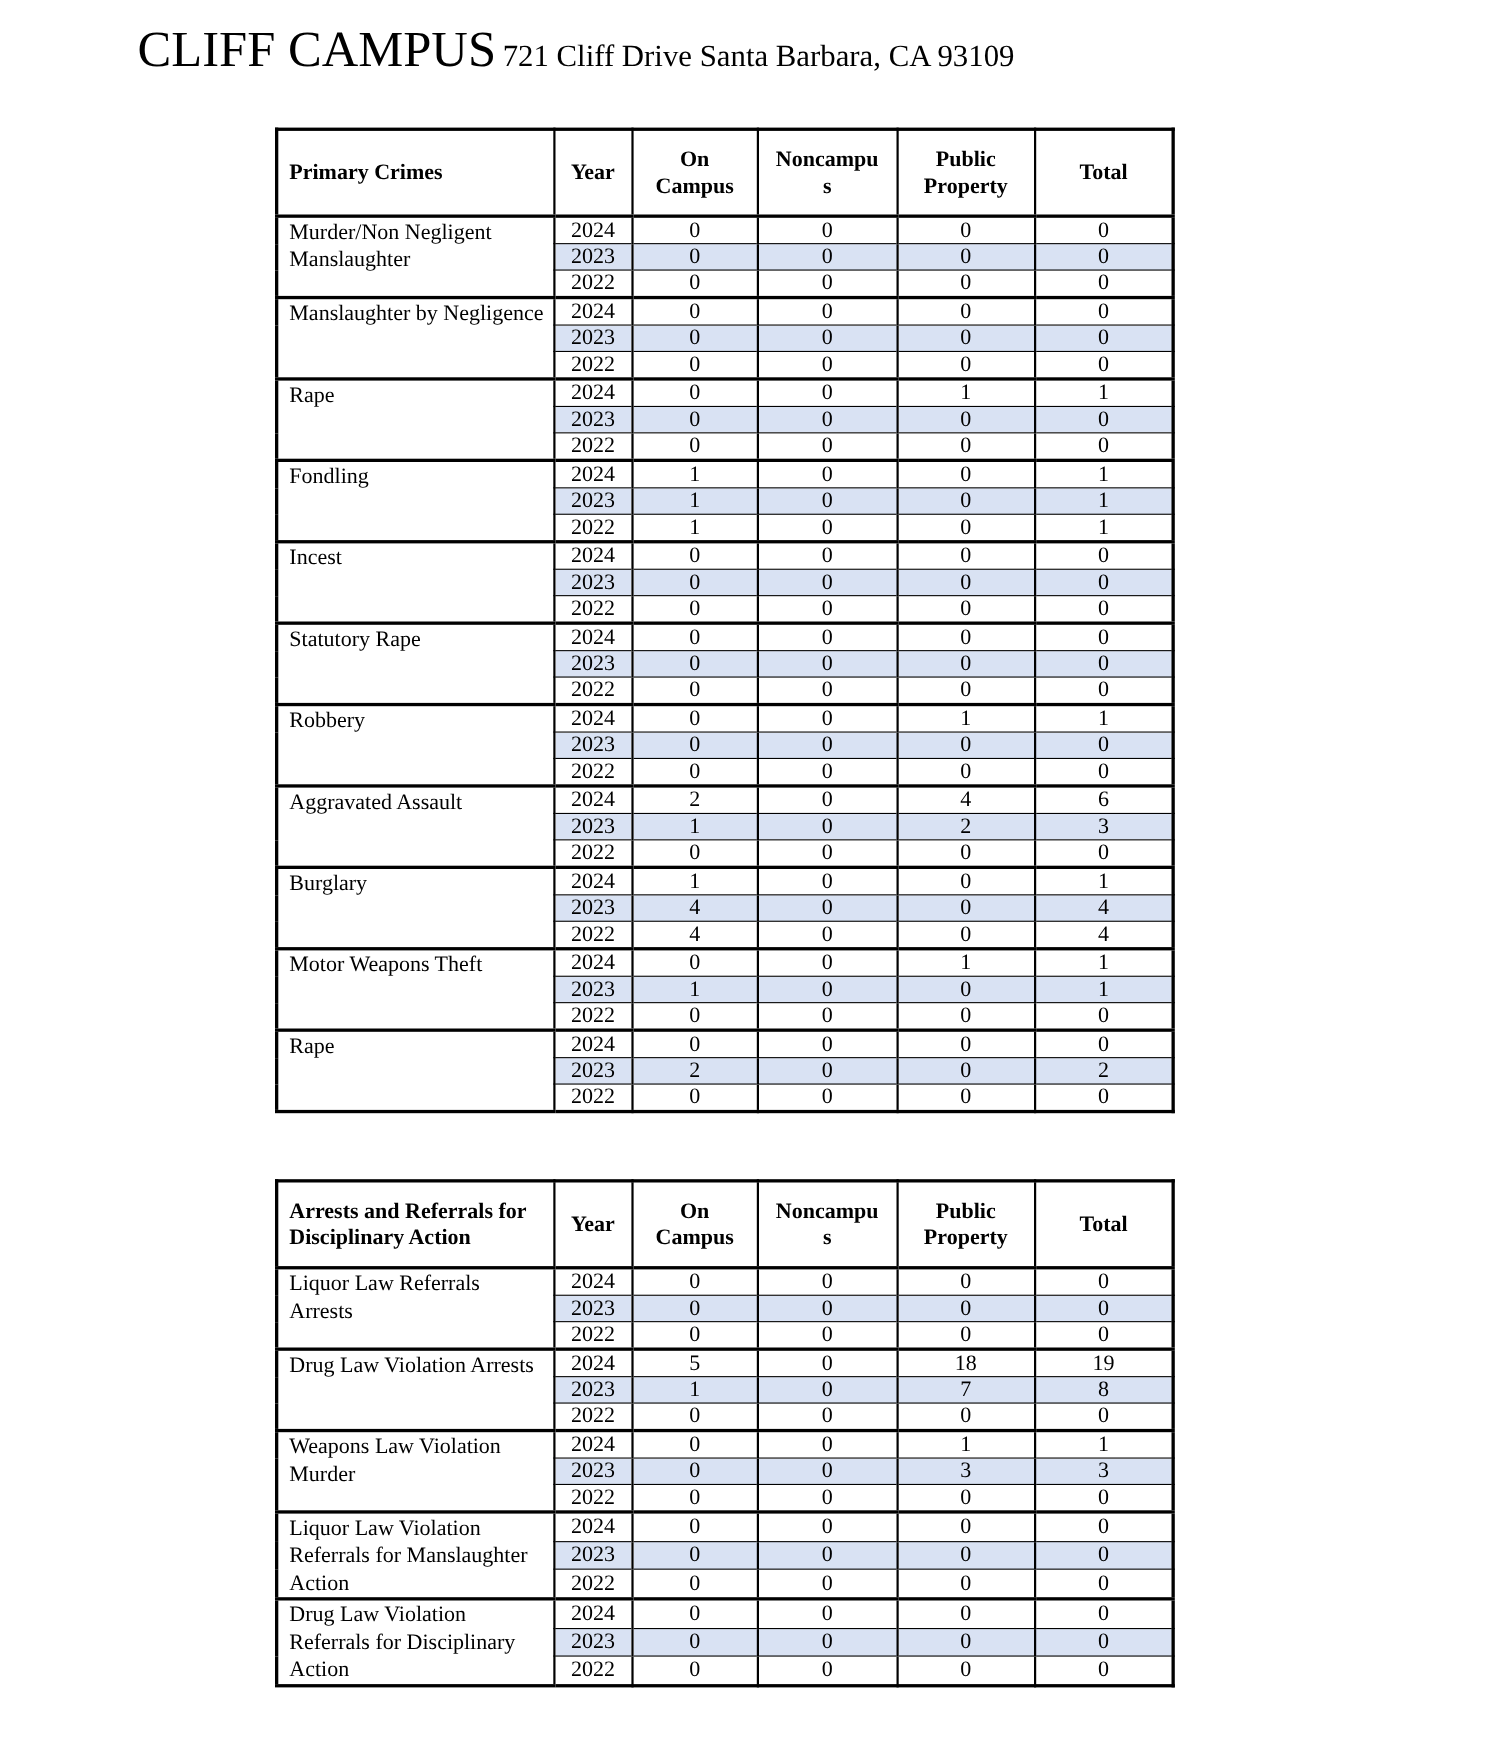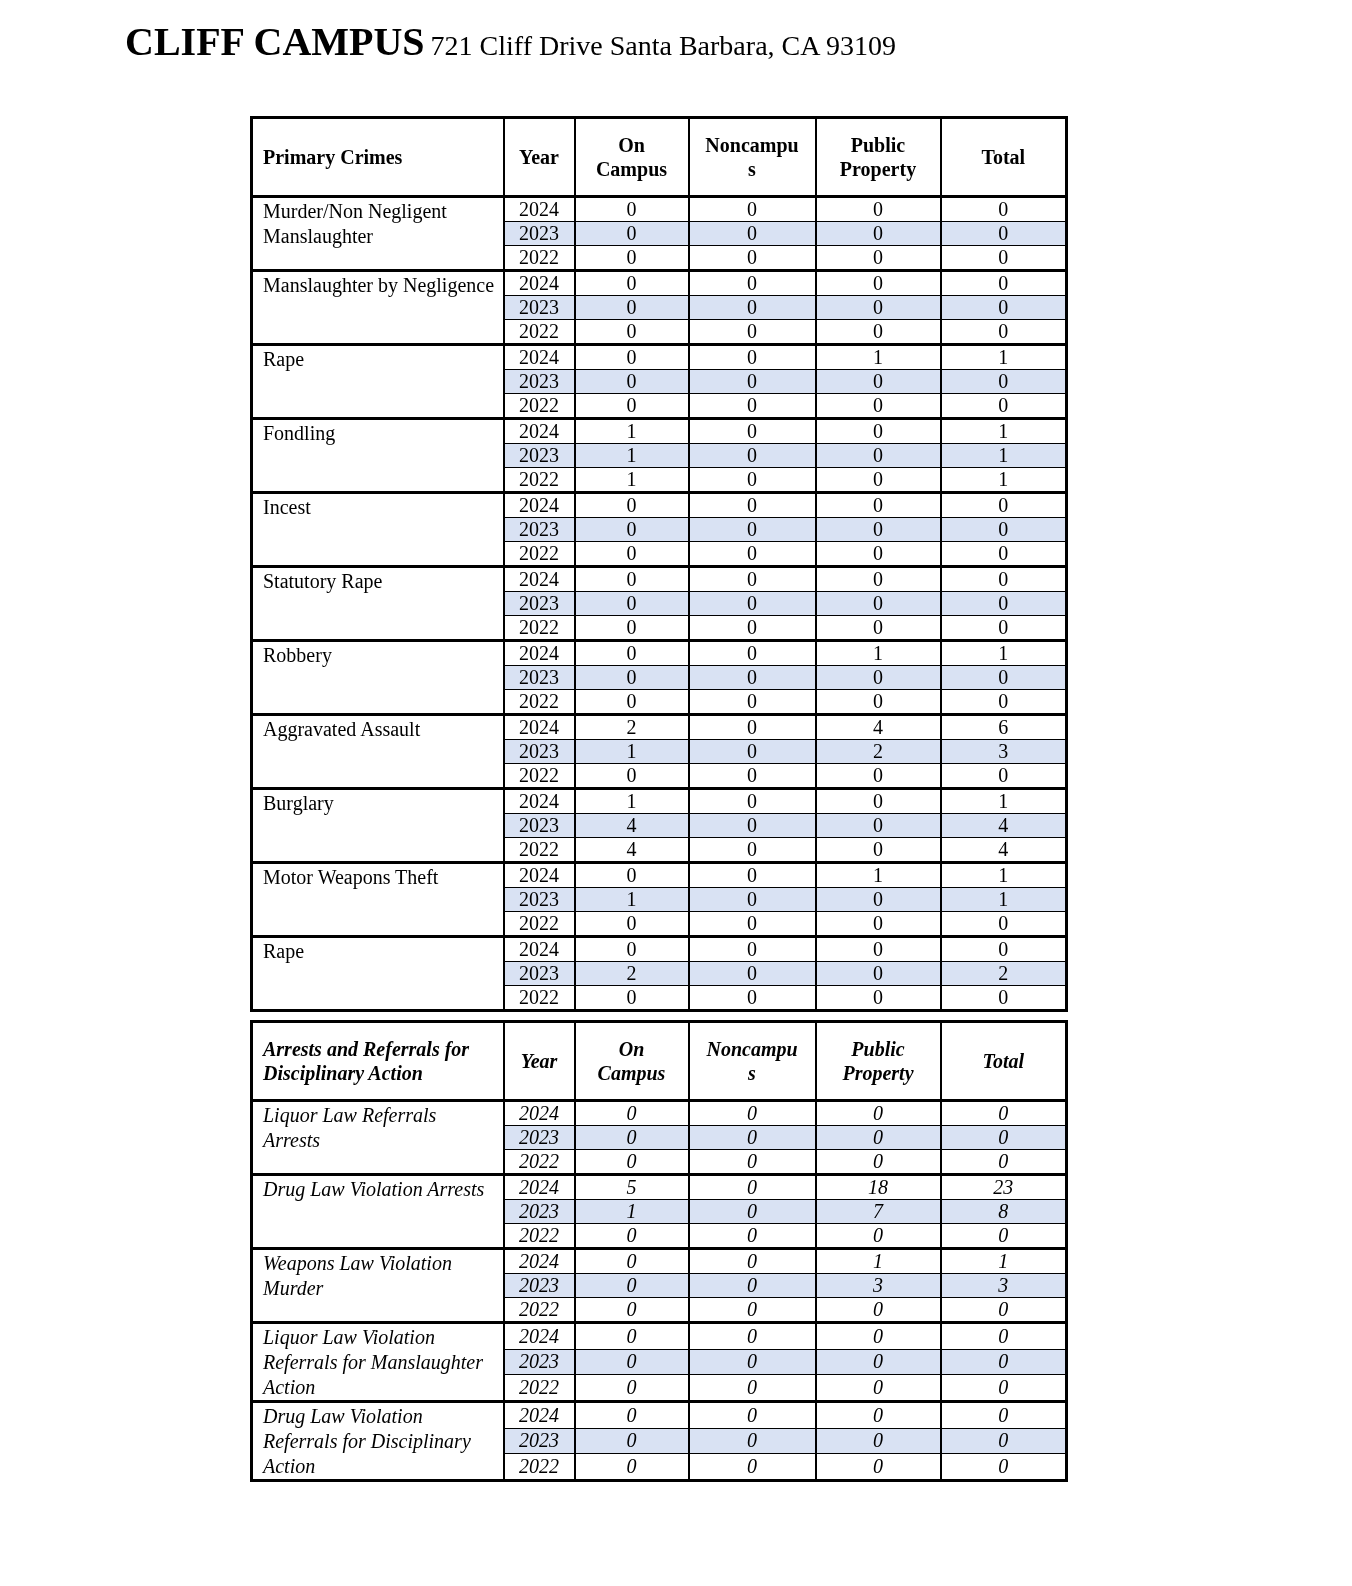--- a/index.html
+++ b/index.html
@@ -14,39 +14,39 @@
     font-family: "Liberation Serif", serif;
     color: #000000;
   }
   .doc-header {
     position: absolute;
     left: 125px;
     top: 18px;
     white-space: nowrap;
   }
   .doc-title {
-    font-size: 40px;
-    font-weight: bold;
+    font-size: 46px;
+    font-weight: normal;
     letter-spacing: 0px;
   }
   .doc-subtitle {
     font-size: 28px;
     font-weight: normal;
     margin-left: 6px;
   }
   table.stats {
     position: absolute;
     left: 250px;
     border-collapse: collapse;
     table-layout: fixed;
     width: 815px;
     border: 3px solid #000;
   }
   #table-0 { top: 116px; }
-  #table-1 { top: 1020px; font-style: italic; }
+  #table-1 { top: 1072px; }
 
   table.stats th, table.stats td {
     border: 2px solid #000;
     font-family: "Liberation Serif", serif;
     font-size: 20px;
     overflow: hidden;
   }
   table.stats thead th {
     font-weight: bold;
     text-align: center;
@@ -401,21 +401,21 @@
           <td>0</td>
           <td>0</td>
           <td>0</td>
         </tr>
         <tr class="group-first">
           <td class="cat" rowspan="3">Drug Law Violation Arrests</td>
           <td>2024</td>
           <td>5</td>
           <td>0</td>
           <td>18</td>
-          <td>23</td>
+          <td>19</td>
         </tr>
         <tr class="">
           <td style="background:#D9E2F3">2023</td>
           <td style="background:#D9E2F3">1</td>
           <td style="background:#D9E2F3">0</td>
           <td style="background:#D9E2F3">7</td>
           <td style="background:#D9E2F3">8</td>
         </tr>
         <tr class="">
           <td>2022</td>

